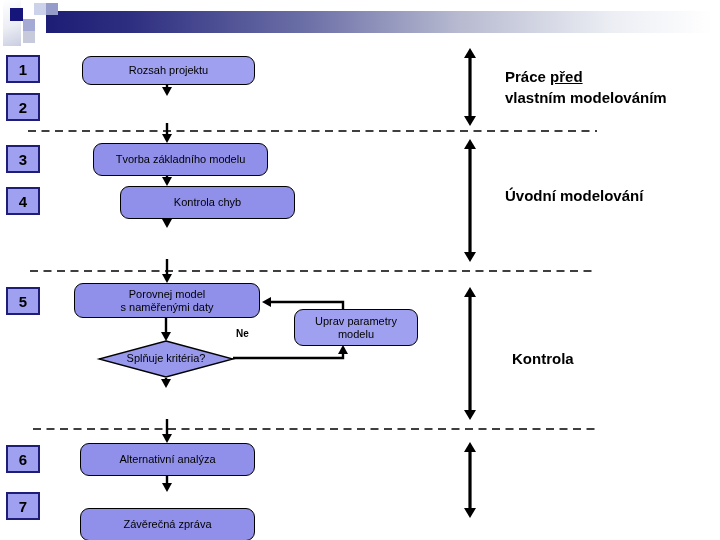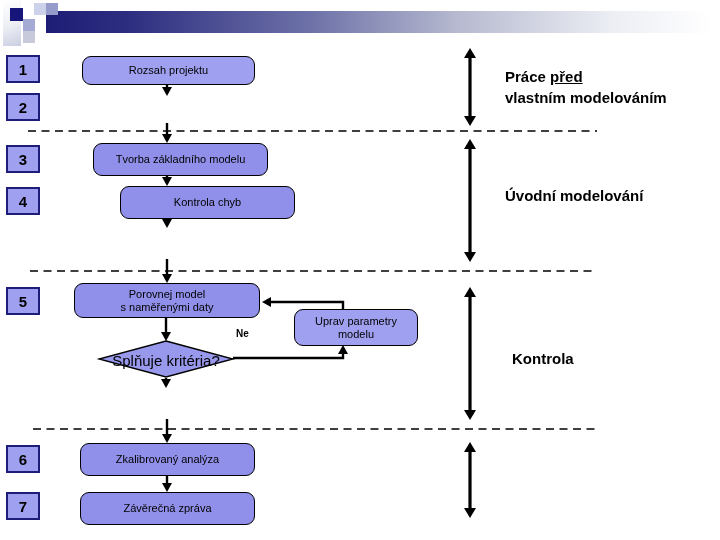--- a/index.html
+++ b/index.html
@@ -30,31 +30,31 @@
   .underlined{text-decoration:underline;}
   .b1{left:82px;top:56px;width:171px;height:27px;}
   .b2{left:82px;top:96px;width:171px;height:27px;}
   .b3{left:93px;top:143px;width:173px;height:31px;}
   .b4{left:80px;top:186px;width:173px;height:31px;margin-left:40px;}
   .m1{left:77px;top:228px;width:180px;height:30px;}
   .b5{left:74px;top:283px;width:184px;height:33px;}
   .uprav{left:282px;top:309px;width:122px;height:35px;margin-left:12px;}
   .m2{left:79px;top:388px;width:175px;height:30px;}
   .b6{left:80px;top:443px;width:173px;height:31px;}
-  .b7{left:80px;top:492px;width:173px;height:31px;text-align:right;}
+  .b7{left:80px;top:508px;width:173px;height:31px;text-align:right;}
   
   .numbadge{position:absolute;left:6px;width:30px;height:24px;
     background:var(--c-periwinkle,#a0a0f0);border:2px solid var(--c-navy,#1e1e78);
     display:flex;align-items:center;justify-content:center;
     font-size:15px;font-weight:bold;color:#000;}
   .n1{top:55px;}.n2{top:93px;}.n3{top:145px;}.n4{top:187px;}
   .n5{top:287px;}.n6{top:445px;}.n7{top:492px;}
   
   .diamond-label{position:absolute;left:103px;top:352px;width:126px;
-    text-align:center;font-size:15px;color:#000;}
+    text-align:center;font-size:11px;color:#000;}
   .ne-label{position:absolute;left:236px;top:328px;font-size:10px;font-weight:bold;color:#000;}
   
   .phase{position:absolute;font-size:15px;font-weight:bold;color:#000;line-height:21px;}
   .p1{left:505px;top:66px;}
   .p2{left:505px;top:185px;}
   .p3{left:512px;top:348px;}
   .p4{left:512px;top:470px;color:var(--c-red,#cc2222);}
 </style>
 </head>
 <body>
@@ -131,21 +131,21 @@
   <div class="numbadge n6">6</div>
   <div class="numbadge n7">7</div>
 
   <div class="fbox periwinkle b1">Rozsah projektu</div>
   <div class="fbox purple b3">Tvorba základního modelu</div>
   <div class="fbox purple b4">Kontrola chyb</div>
   <div class="fbox purple b5">Porovnej model
 s naměřenými daty</div>
   <div class="fbox periwinkle uprav">Uprav parametry
 modelu</div>
-  <div class="fbox purple b6">Zkalibrovaný analýza</div>
+  <div class="fbox purple b6">Alternativní analýza</div>
   <div class="fbox purple b7">Závěrečná zpráva</div>
 
   <div class="diamond-label">Splňuje kritéria?</div>
   <div class="ne-label">Ne</div>
 
   <div class="phase p1">
     <span>Práce </span><span class="underlined">před</span><br>
     <span>vlastním modelováním</span>
   </div>
   <div class="phase p2">Úvodní modelování</div>

